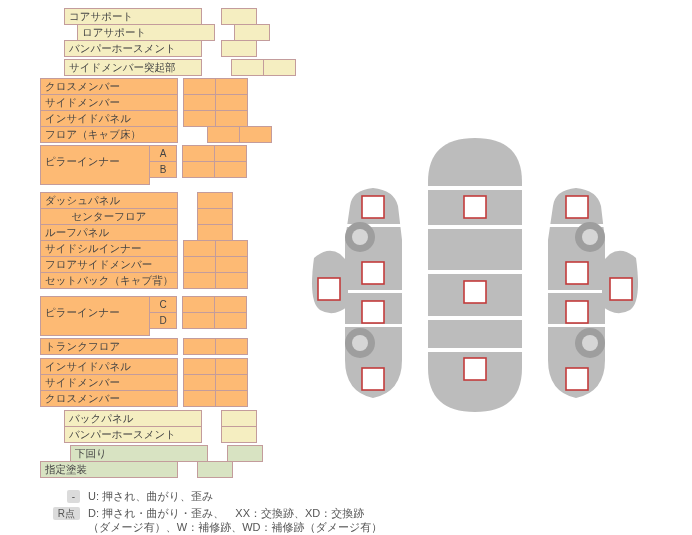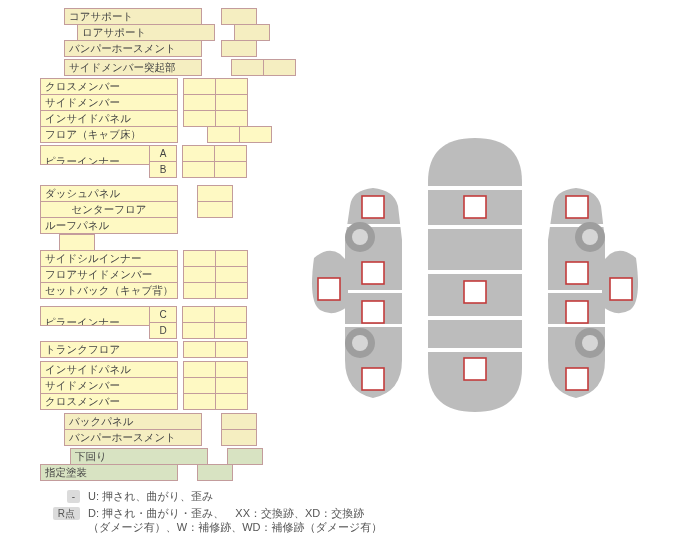--- a/index.html
+++ b/index.html
@@ -11,32 +11,32 @@
   .page { position:relative; width:692px; height:535px; background:#fff; }
 
   
   #parts-table { position:absolute; left:40px; top:8px; width:260px; }
   .row { display:flex; }
   .label {
     width:138px; height:17px; border:1px solid #c39c9c;
     font-size:10.5px; line-height:15px; padding:0 4px;
     white-space:nowrap; overflow:hidden; color:#444;
   }
-  .label.main { width:110px; height:20px; line-height:31px; }
+  .label.main { width:110px; height:40px; line-height:31px; }
   .subcol { display:flex; flex-direction:column; }
   .subrow { display:flex; }
   .sublabel {
     width:28px; height:17px; border:1px solid #c39c9c; margin-left:-1px;
     font-size:10px; line-height:15px; text-align:center; color:#444;
   }
   .cells { display:flex; margin-left:5px; }
   .cell { width:33px; height:17px; border:1px solid #c39c9c; }
   .cell.single { width:36px; margin-left:14px; }
   .yellow { background:#f5eec1;margin-left:24px; }
-  .pink   { background:#fef9c3; }
+  .pink   { background:#fdba74; }
   .green  { background:#d8e3c2; }
 
   
   #car-diagram { position:absolute; left:300px; top:120px; width:370px; height:310px; }
 
   
   #legend { position:absolute; left:46px; top:489px; font-size:11px; color:#555; }
   .legend-item { display:flex; margin-bottom:3px; }
   .badge-col { width:34px; display:flex; justify-content:flex-end; margin-right:8px; flex:none; }
   .badge {
@@ -128,21 +128,21 @@
         <div class="cells">
           <div class="cell pink single"></div>
         </div>
       </div>
       <div class="row" style="margin-top: -1px; text-align: center;">
         <div class="label pink">センターフロア</div>
         <div class="cells">
           <div class="cell pink single"></div>
         </div>
       </div>
-      <div class="row" style="margin-top: -1px; flex-direction: column;">
+      <div class="row" style="margin-top: -1px;">
         <div class="label pink">ルーフパネル</div>
         <div class="cells">
           <div class="cell pink single"></div>
         </div>
       </div>
       <div class="row" style="margin-top: -1px;">
         <div class="label pink">サイドシルインナー</div>
         <div class="cells">
           <div class="cell pink"></div>
           <div class="cell pink" style="margin-left: -1px;"></div>

